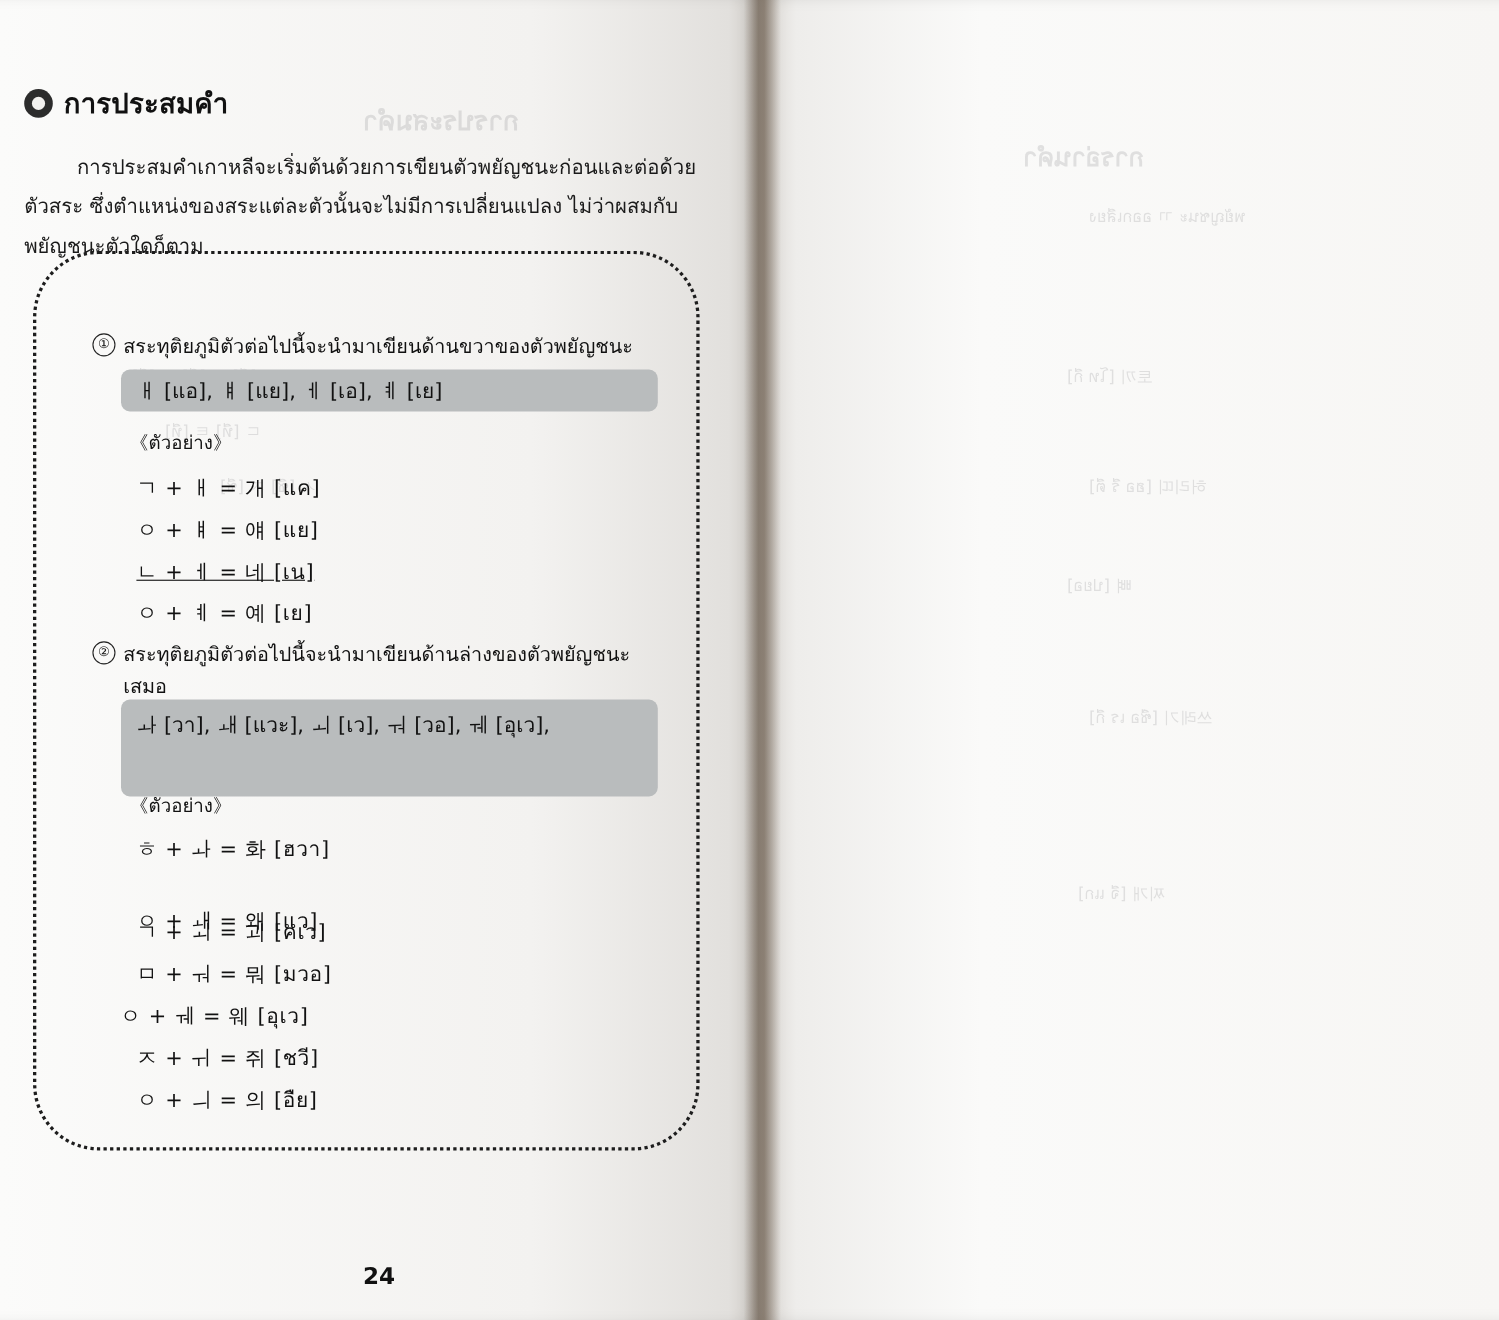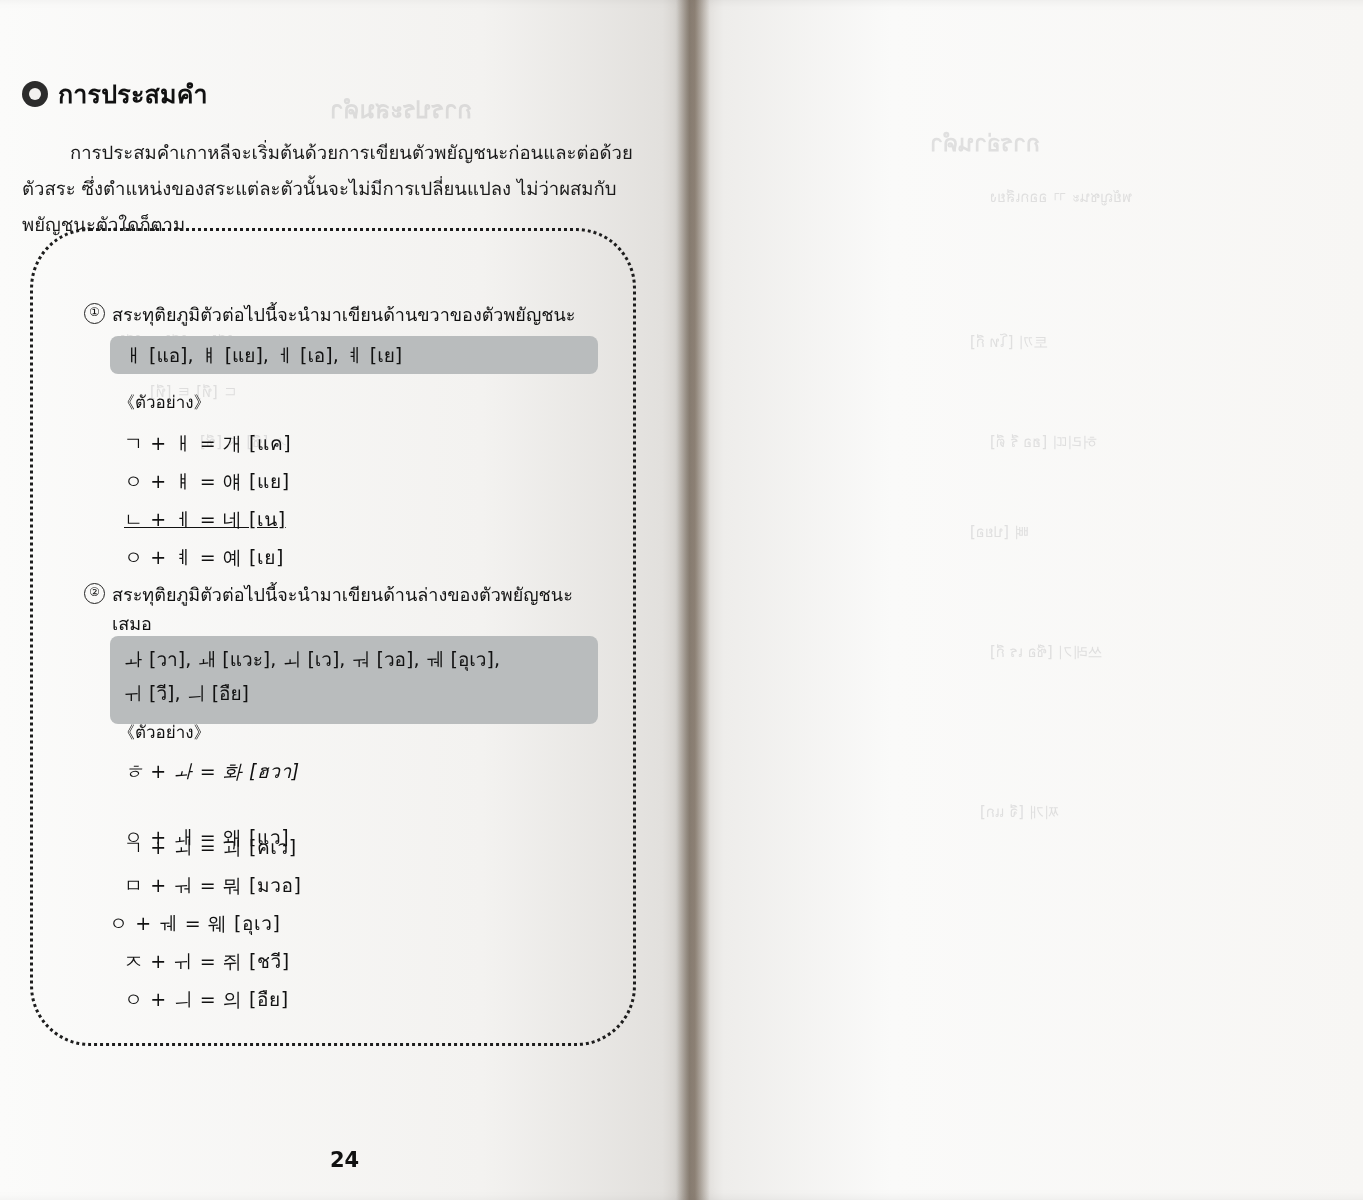--- a/index.html
+++ b/index.html
@@ -140,26 +140,25 @@
     <div class="exrow" style="left:124px;top:504px;text-decoration:underline;">ㄴ + ㅔ = 네 [เน]</div>
     <div class="exrow" style="left:124px;top:542px;">ㅇ + ㅖ = 예 [เย]</div>
 
     <div class="num-line" style="left:84px;top:580px;width:520px;">
       <span class="circnum">②</span>
       <span class="thai">สระทุติยภูมิตัวต่อไปนี้จะนำมาเขียนด้านล่างของตัวพยัญชนะเสมอ</span>
     </div>
 
     <div class="grayband two" style="left:110px;top:616px;width:460px;height:76px;margin-top:20px;">
       <div>ㅘ [วา], ㅙ [แวะ], ㅚ [เว], ㅝ [วอ], ㅞ [อุเว],</div>
-      <div>ㅟ [วี], ㅢ [อืย]</div>
     </div>
 
     <div class="exlabel thai" style="left:118px;top:718px;">《ตัวอย่าง》</div>
 
-    <div class="exrow" style="left:124px;top:756px;font-style:italic;">ㅎ + ㅘ = 화 [ฮวา]</div>
+    <div class="exrow" style="left:124px;top:756px;">ㅎ + ㅘ = 화 [ฮวา]</div>
     <div class="exrow" style="left:124px;top:794px;margin-top:28px;">ㅇ + ㅙ = 왜 [แว]</div>
     <div class="exrow" style="left:124px;top:832px;">ㄱ + ㅚ = 괴 [คเว]</div>
     <div class="exrow" style="left:124px;top:870px;">ㅁ + ㅝ = 뭐 [มวอ]</div>
     <div class="exrow" style="left:109px;top:908px;text-align:center;">ㅇ + ㅞ = 웨 [อุเว]</div>
     <div class="exrow" style="left:124px;top:946px;">ㅈ + ㅟ = 쥐 [ชวี]</div>
     <div class="exrow" style="left:124px;top:984px;">ㅇ + ㅢ = 의 [อืย]</div>
 
     <div class="pagenum-left">24</div>
   </div>
 

